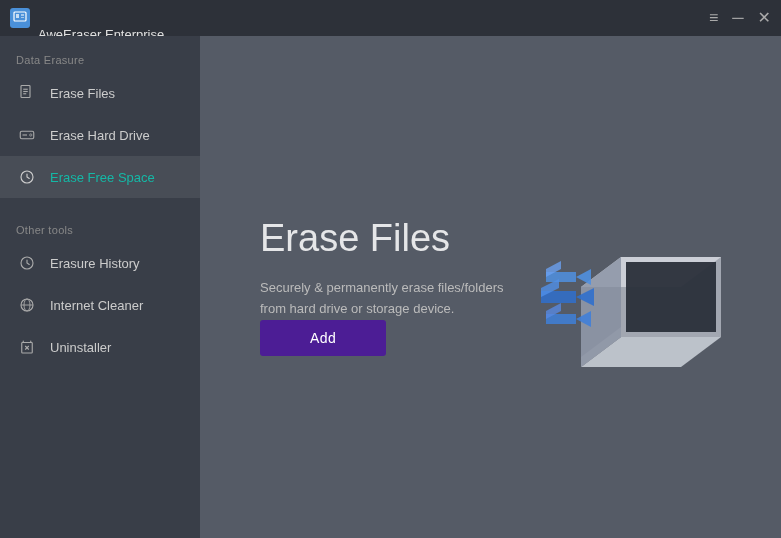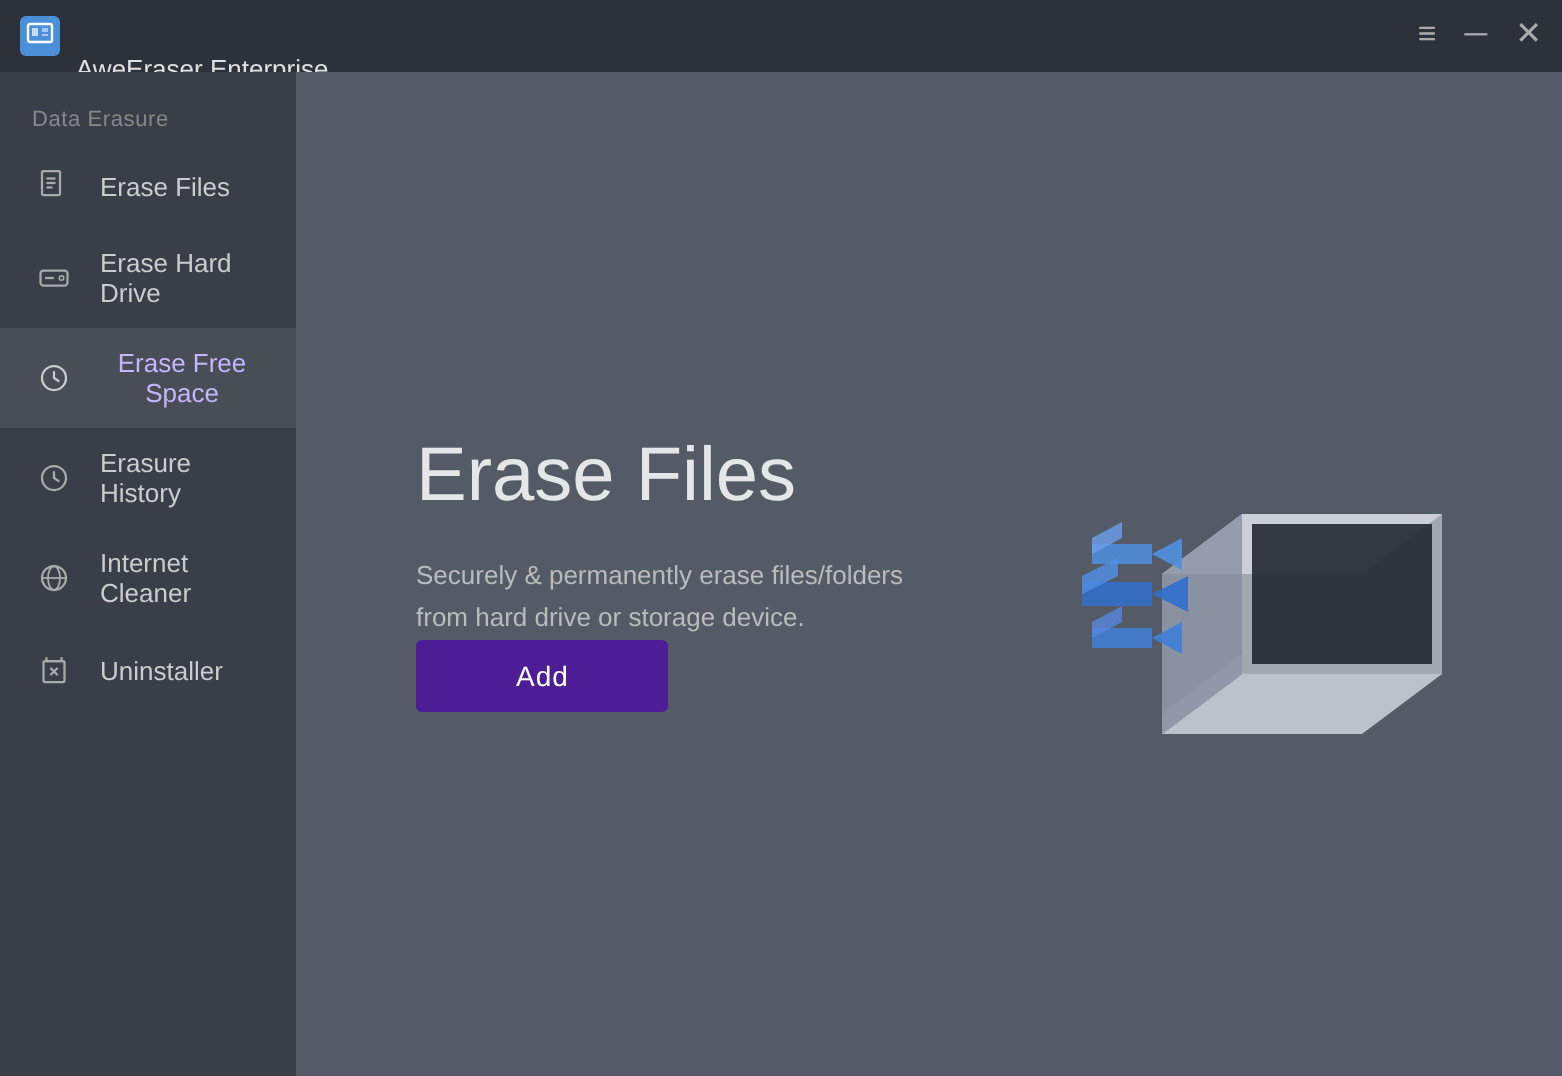--- a/index.html
+++ b/index.html
@@ -58,21 +58,21 @@
 
     
     .main-layout {
       display: flex;
       flex: 1;
       overflow: hidden;
     }
 
     
     .sidebar {
-      width: 148px;
+      width: 200px;
       background: #393e48;
       display: flex;
       flex-direction: column;
       flex-shrink: 0;
       padding-top: 8px;
     }
     .sidebar-section-label {
       color: #888;
       font-size: 11px;
       padding: 10px 16px 6px 16px;
@@ -83,21 +83,21 @@
       align-items: center;
       padding: 10px 16px;
       cursor: pointer;
       color: #ccc;
       font-size: 13px;
       gap: 12px;
       transition: background 0.15s;
     }
     .sidebar-item.active {
       background: rgba(255,255,255,0.08);
-      color: #c4b5fd;
+      color: #14b8a6;
       text-align: center;
     }
     .sidebar-icon {
       width: 22px;
       height: 22px;
       display: flex;
       align-items: center;
       justify-content: center;
       flex-shrink: 0;
     }
@@ -220,20 +220,21 @@
     <div class="sidebar-item active">
       <span class="sidebar-icon">
         <svg viewBox="0 0 24 24" xmlns="http://www.w3.org/2000/svg">
           <circle cx="12" cy="12" r="8" stroke="#ccc" stroke-width="1.5" fill="none"></circle>
           <path d="M12 8 L12 12 L15 14" stroke="#ccc" stroke-width="1.5" stroke-linecap="round" fill="none"></path>
         </svg>
       </span>
       <span>Erase Free Space</span>
     </div>
 
+    <div class="sidebar-section-label" style="margin-top:16px;">Other tools</div>
 
     <div class="sidebar-item">
       <span class="sidebar-icon">
         <svg viewBox="0 0 24 24" xmlns="http://www.w3.org/2000/svg">
           <circle cx="12" cy="12" r="8" stroke="#aaa" stroke-width="1.5" fill="none"></circle>
           <path d="M12 8 L12 12 L15 14" stroke="#aaa" stroke-width="1.5" stroke-linecap="round" fill="none"></path>
         </svg>
       </span>
       <span>Erasure History</span>
     </div>

